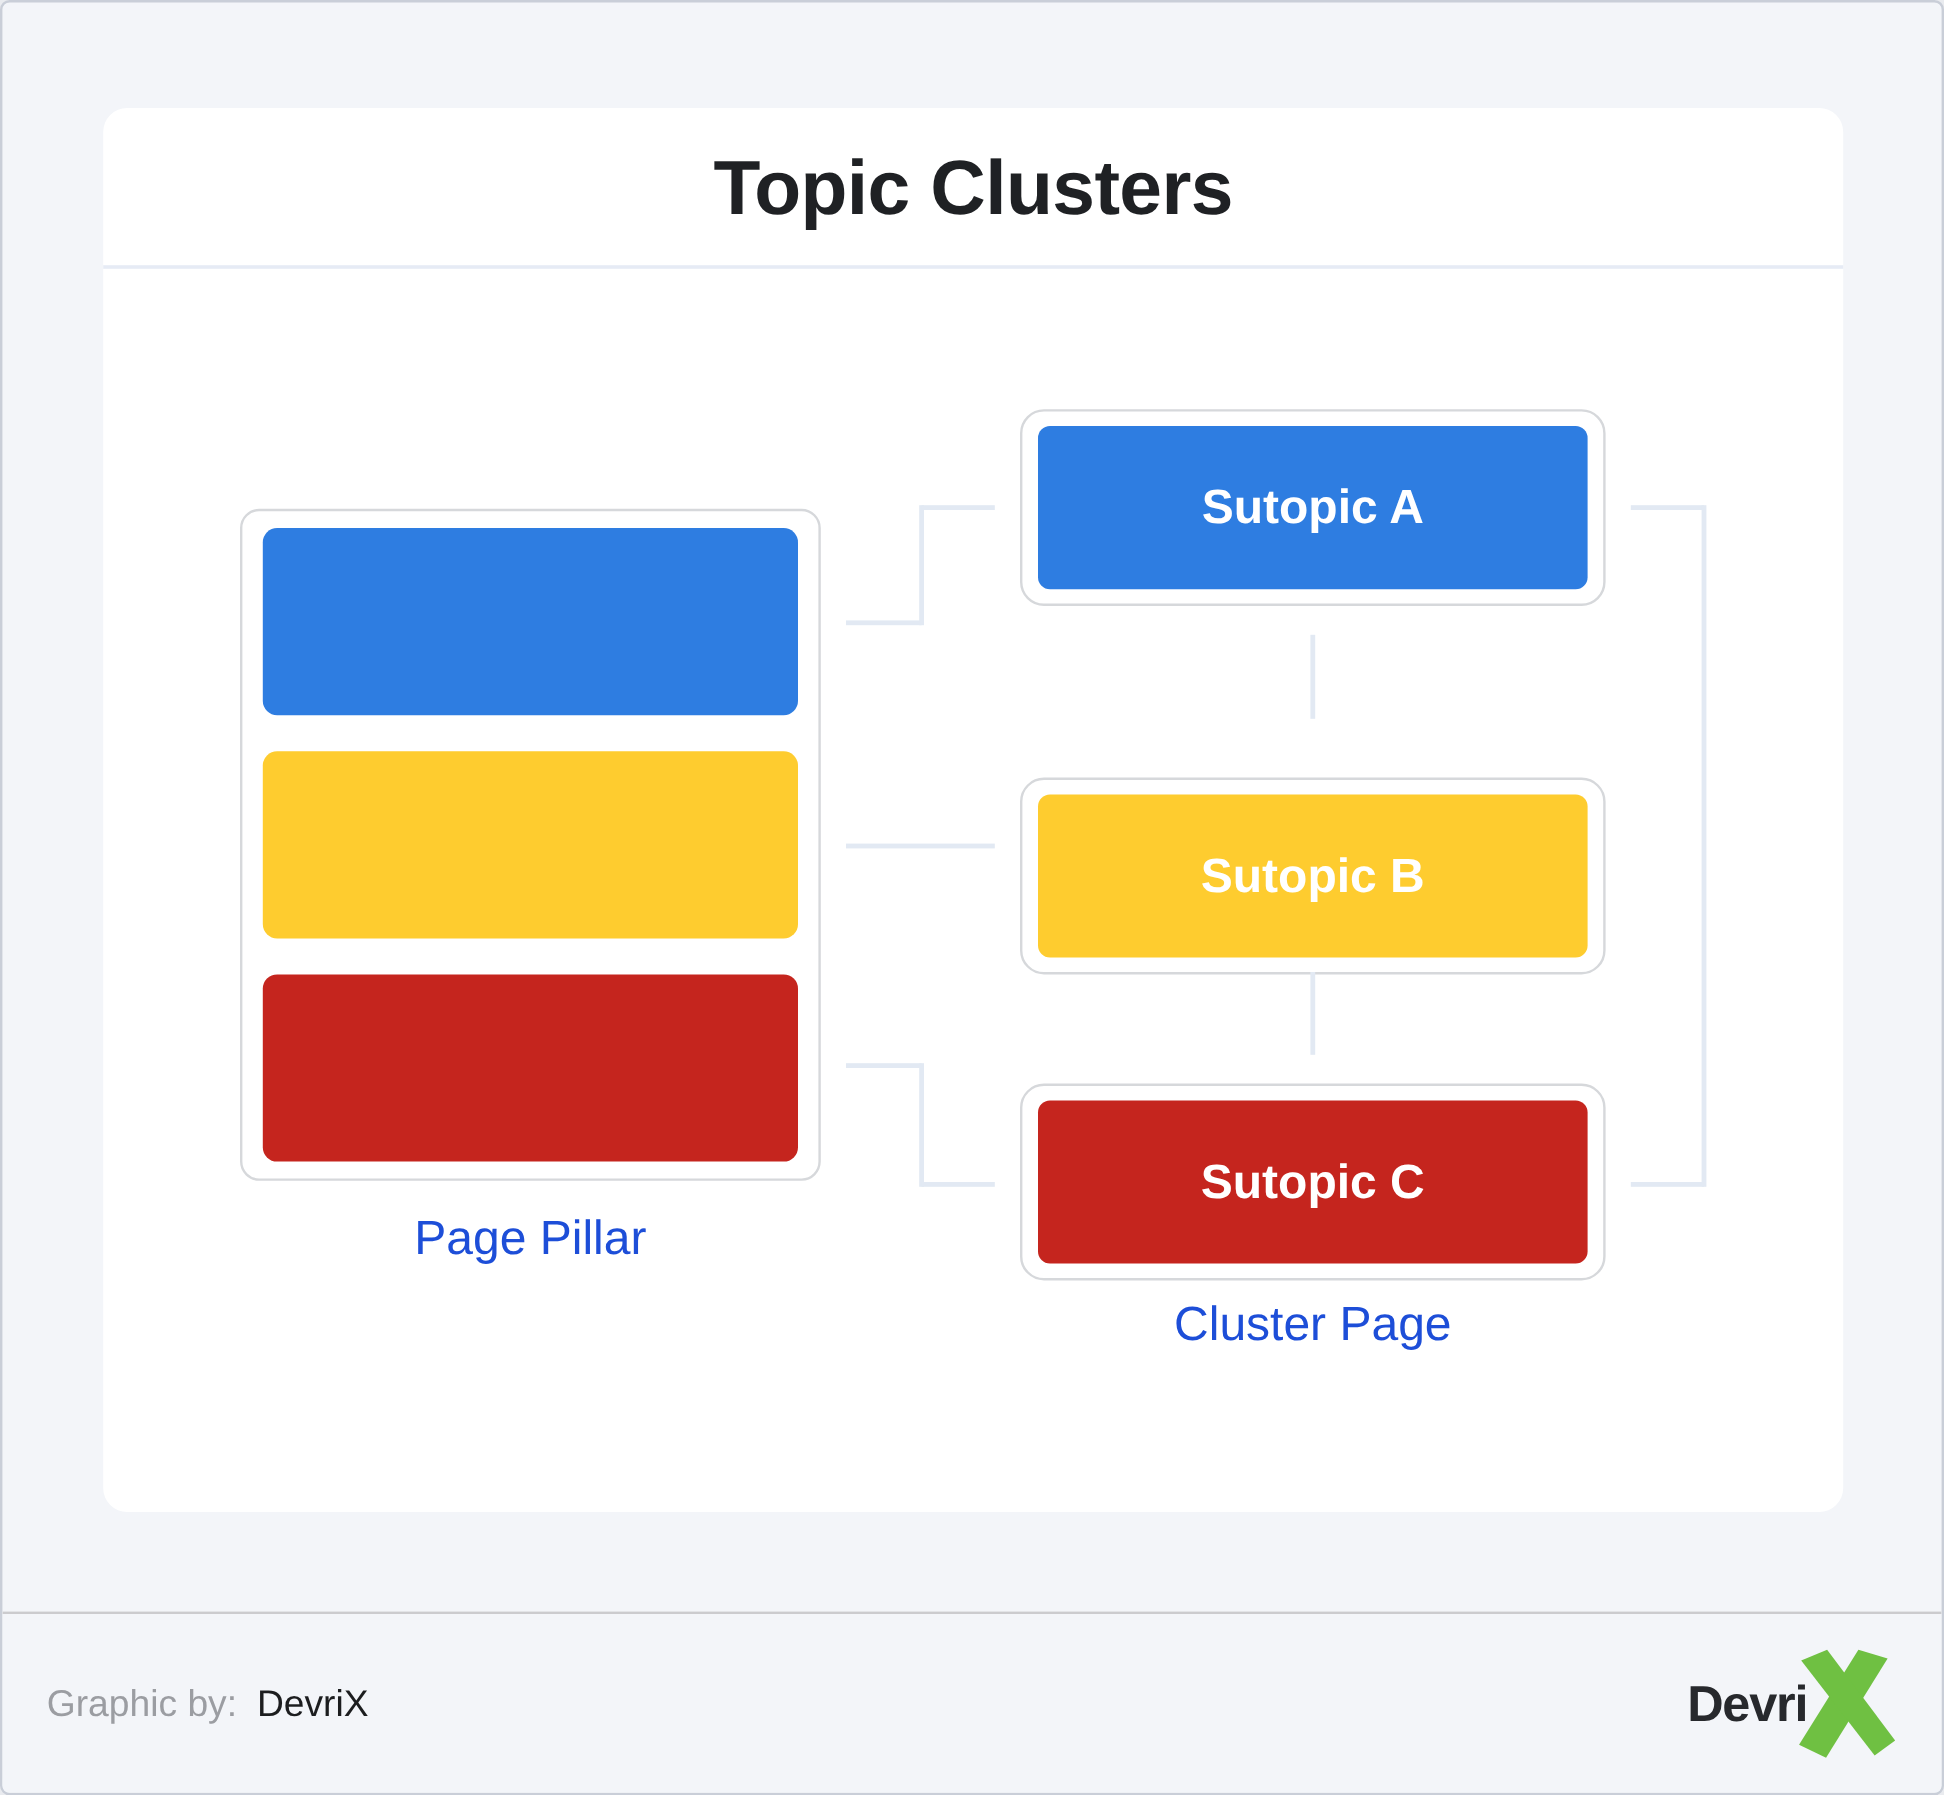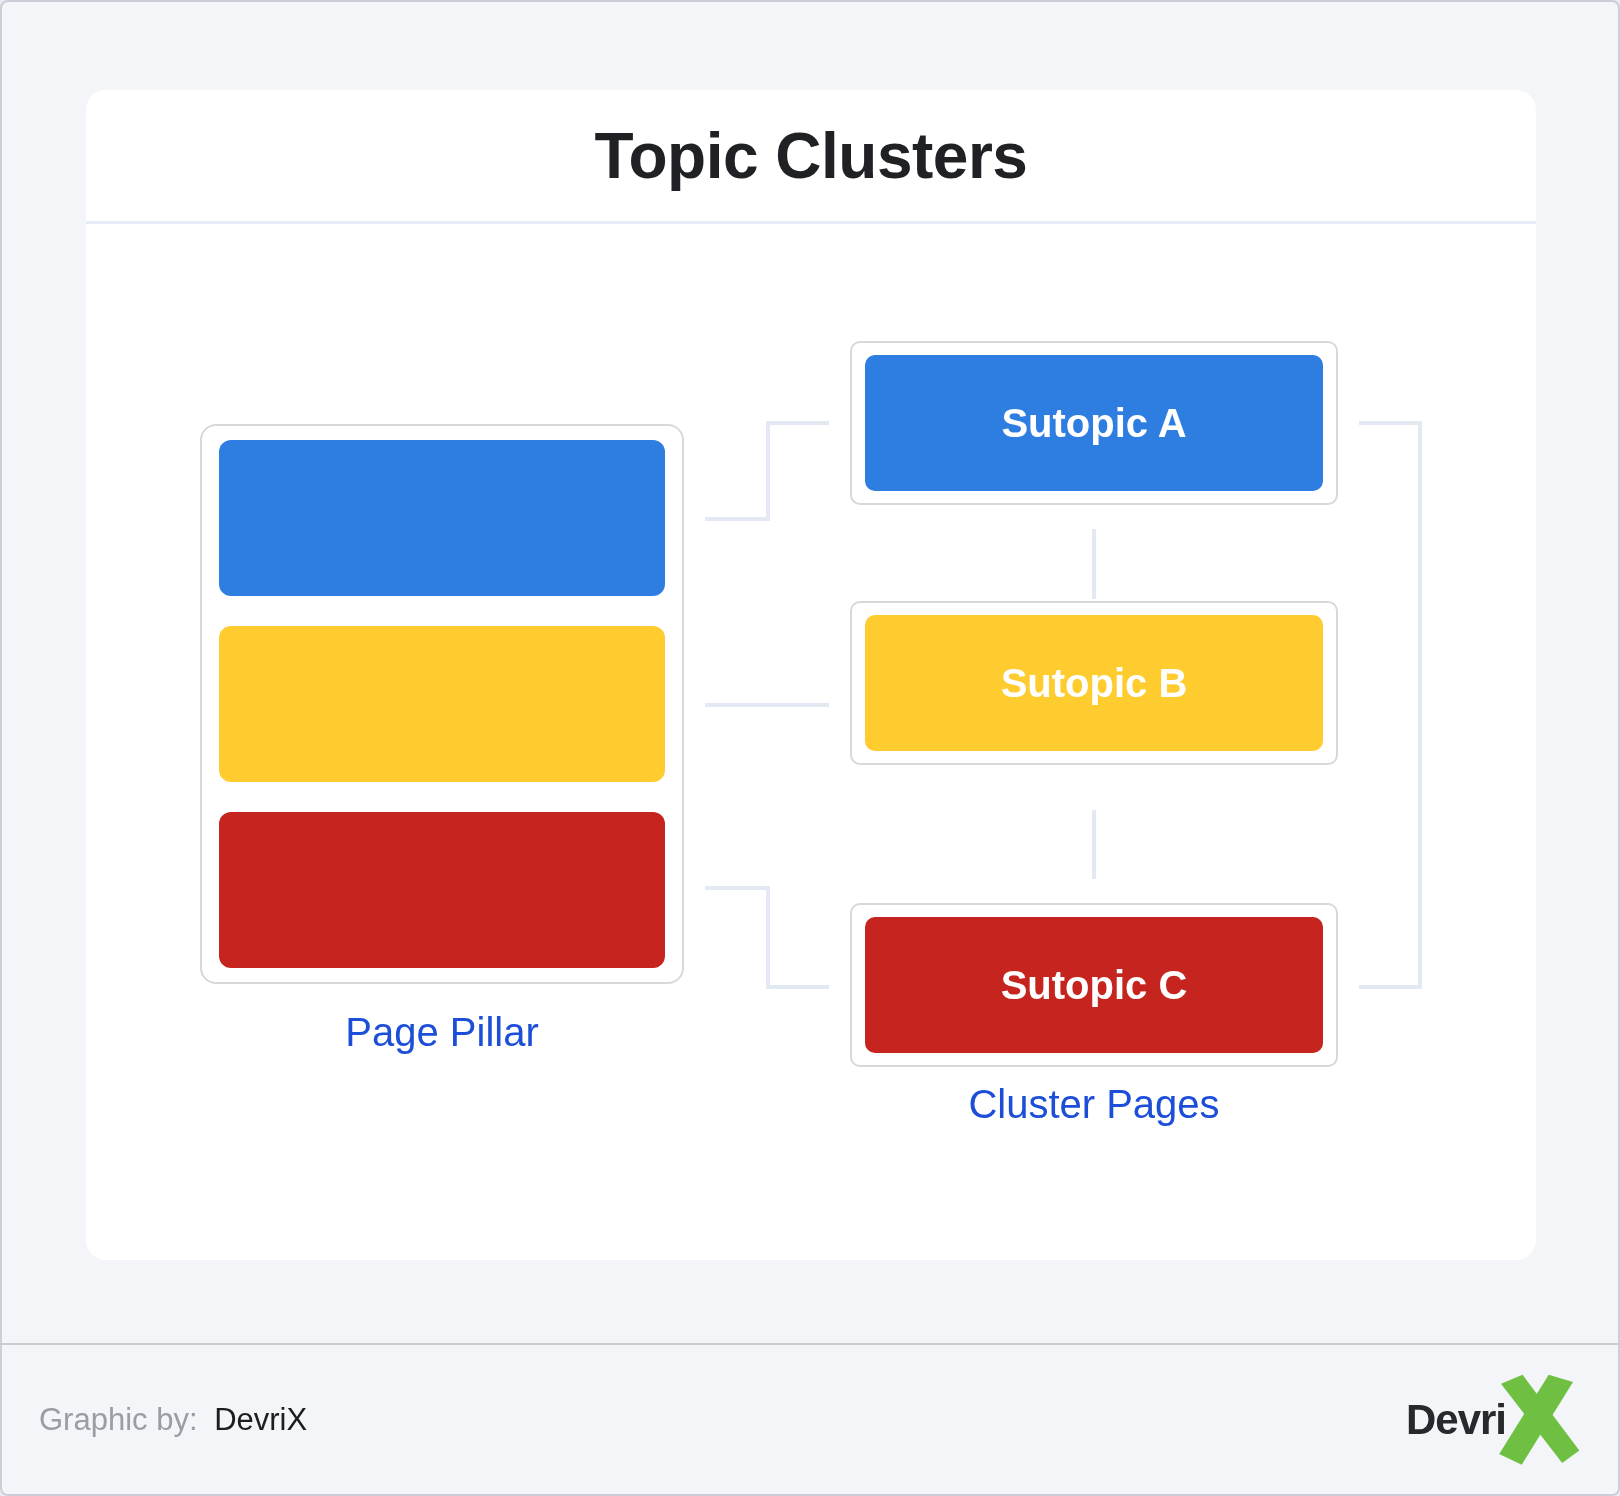--- a/index.html
+++ b/index.html
@@ -33,25 +33,25 @@
   .section-label {
     position:absolute; display:flex; align-items:center; justify-content:center;
     font-size:40px; color:#1d4ed8; height:52px;
   }
   .pillar-label-pos { left:114px; top:916px; width:484px; }
   .cluster-label-pos { left:764px; top:988px; width:488px; }
 
   
   .cluster-card {
     position:absolute; left:764px; width:488px; height:164px;
-    background:#fff; border:2px solid #D6D8DB; border-radius:10px;
+    background:#fff; border:2px solid #D6D8DB; border-radius:20px;
     padding:12px 13px;
   }
   .cluster-card-a { top:251px; }
-  .cluster-card-b { top:511px; }
+  .cluster-card-b { top:558px; }
   .cluster-card-c { top:813px; }
   .cluster-inner {
     width:100%; height:100%; border-radius:10px;
     display:flex; align-items:center; justify-content:center;
   }
   .cluster-inner span { font-size:40px; font-weight:700; color:#ffffff; }
 
   
   .conn { position:absolute; background:#E2E9F3; }
   .conn-h { height:4px; }
@@ -97,21 +97,21 @@
     <div class="cluster-card cluster-card-b">
       <div class="cluster-inner" style="background-color: rgb(254, 204, 47);">
         <span>Sutopic B</span>
       </div>
     </div>
     <div class="cluster-card cluster-card-c">
       <div class="cluster-inner" style="background-color: rgb(197, 37, 30); justify-content: center;">
         <span>Sutopic C</span>
       </div>
     </div>
-    <div class="section-label cluster-label-pos">Cluster Pages</div>
+    <div class="section-label cluster-label-pos">Cluster Page</div>
 
     <div class="conn conn-h" style="left: 619px; top: 427px; width: 63px; background-color: rgb(226, 233, 243);"></div>
     <div class="conn conn-v" style="left: 680px; top: 331px; height: 100px; background-color: rgb(226, 233, 243);"></div>
     <div class="conn conn-h" style="left: 682px; top: 331px; width: 61px; background-color: rgb(226, 233, 243);"></div>
 
     <div class="conn conn-h" style="left: 619px; top: 613px; width: 124px; background-color: rgb(226, 233, 243);"></div>
 
     <div class="conn conn-h" style="left: 619px; top: 796px; width: 63px; background-color: rgb(226, 233, 243);"></div>
     <div class="conn conn-v" style="left: 680px; top: 796px; height: 103px; background-color: rgb(226, 233, 243);"></div>
     <div class="conn conn-h" style="left: 682px; top: 895px; width: 61px; background-color: rgb(226, 233, 243);"></div>

